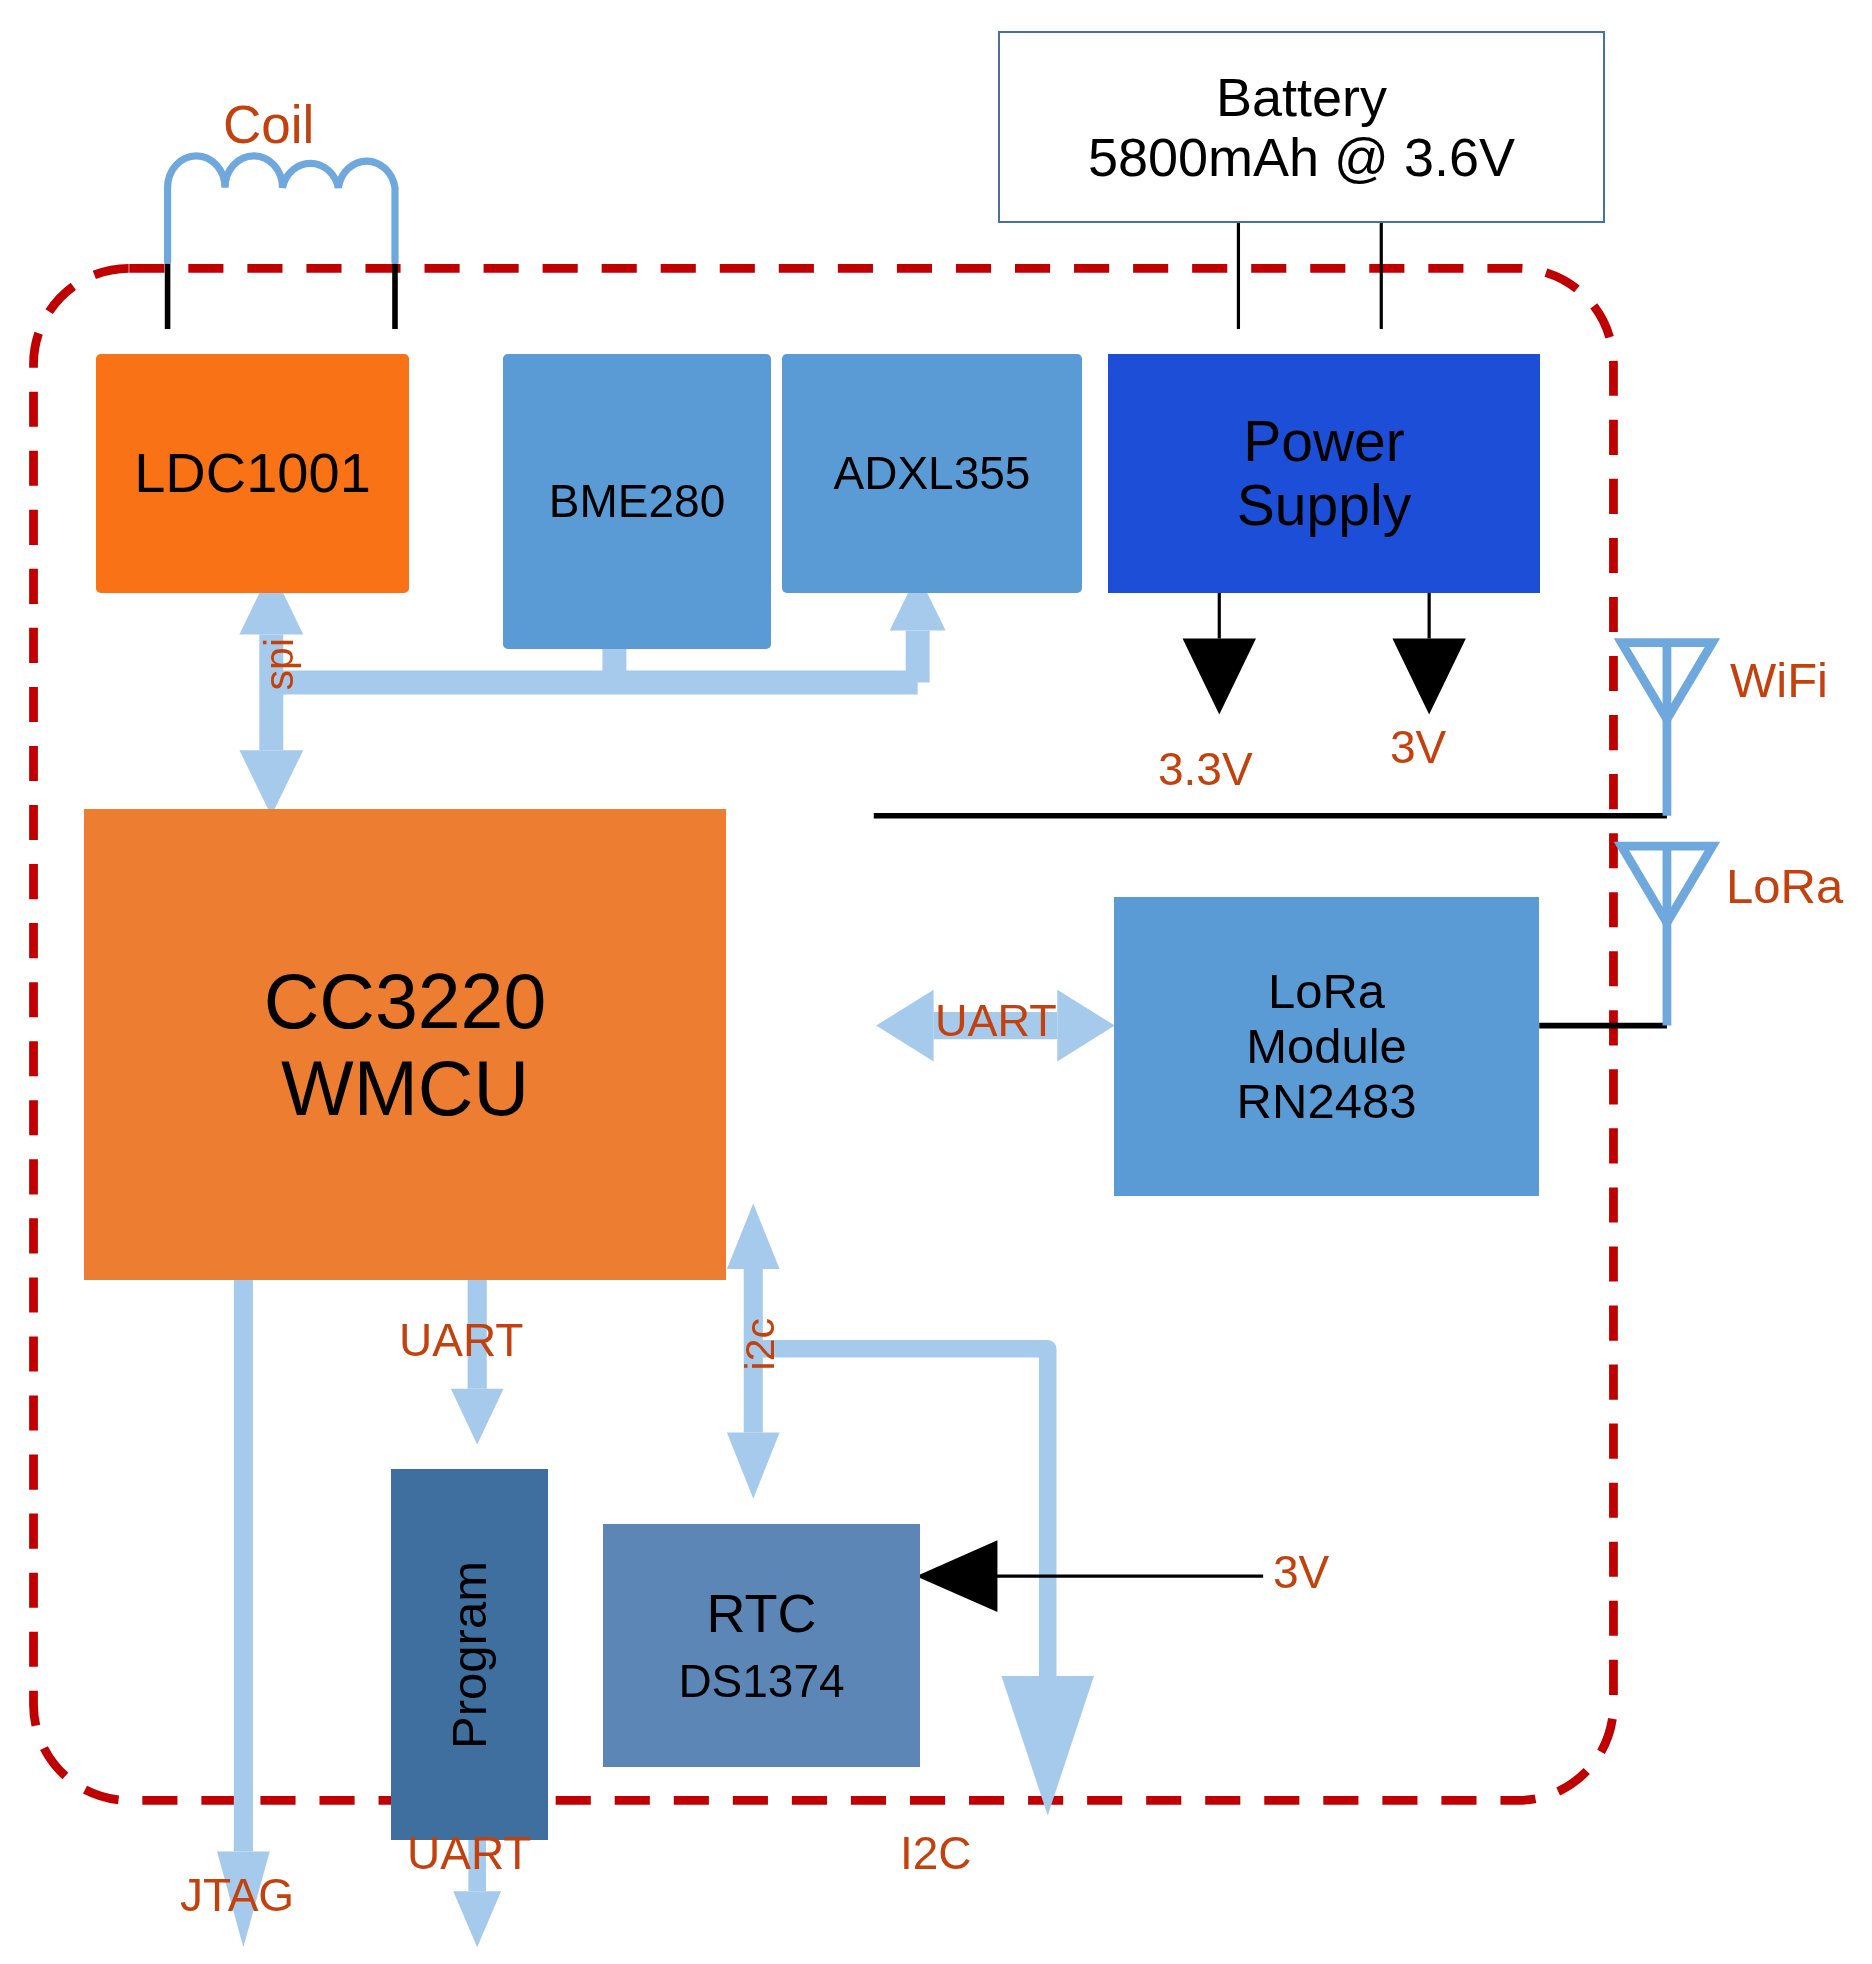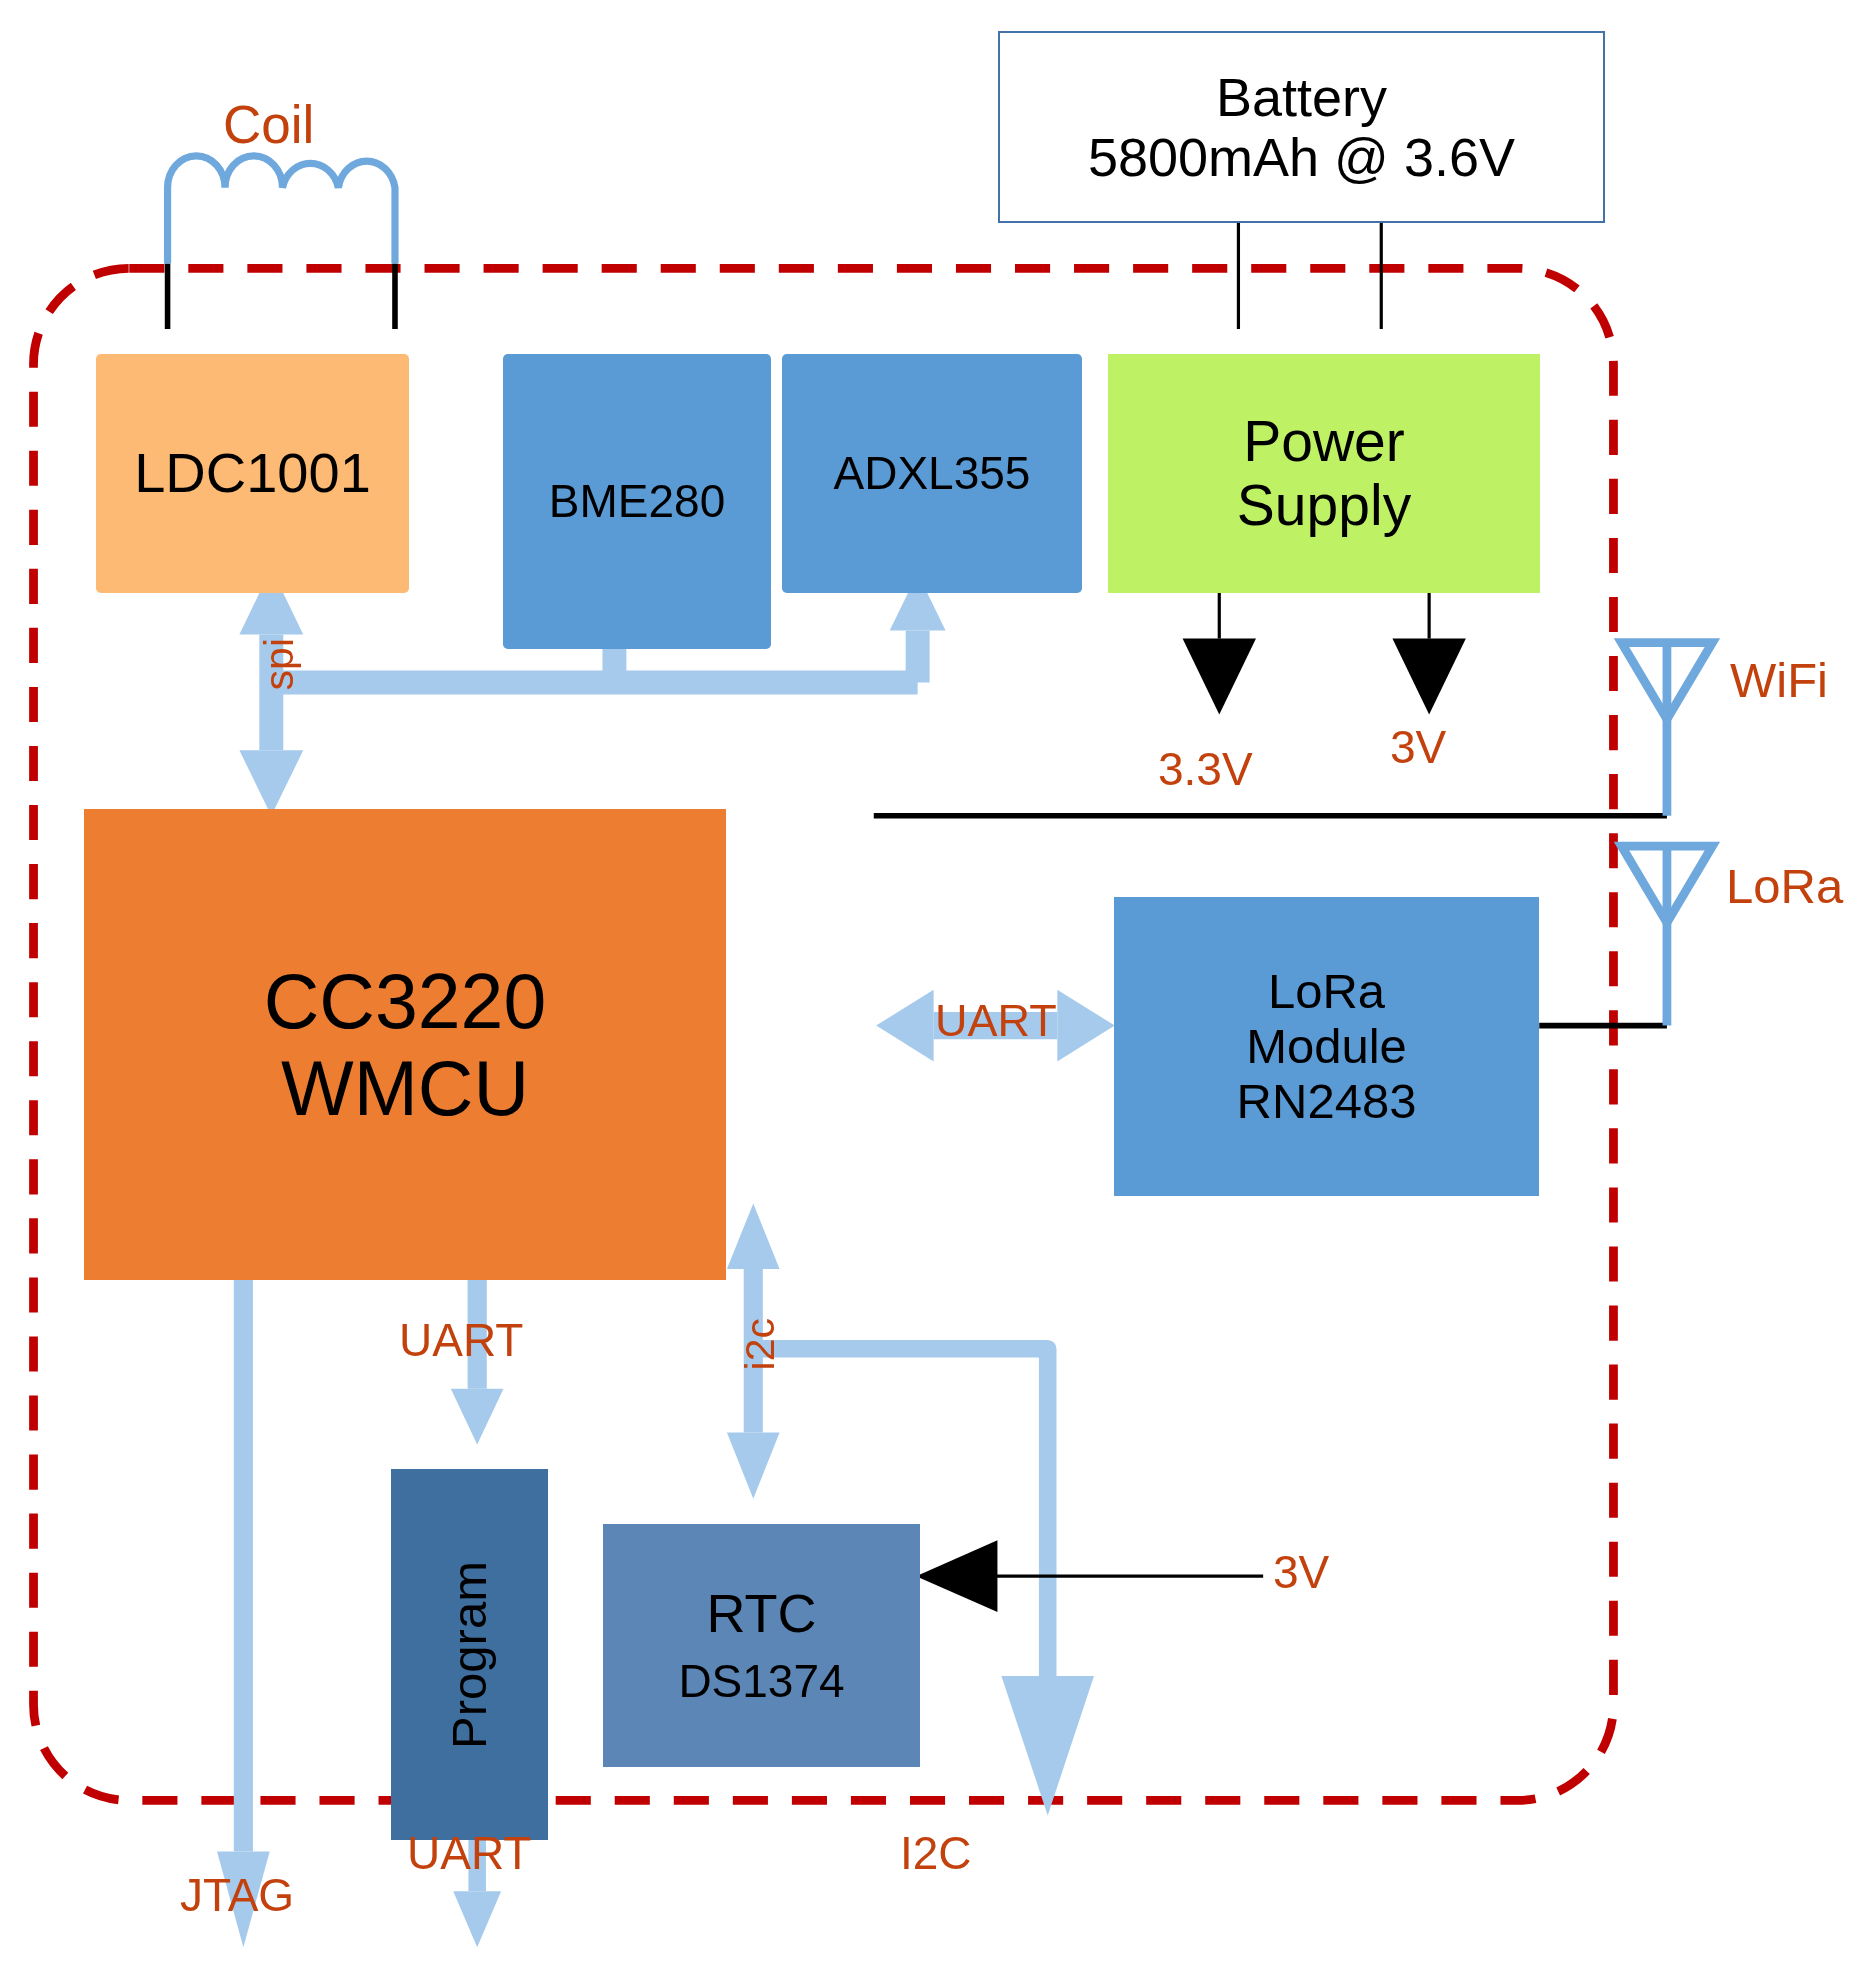--- a/index.html
+++ b/index.html
@@ -99,36 +99,36 @@
   </svg>
 
   <div class="box" style="left:998px;top:6.4px;width:607px;height:192px;background:#fff;
               border:2.4px solid #4472A8;flex-direction:column;font-size:54px;">
     <span>Battery</span>
     <span>5800mAh @ 3.6V</span>
   </div>
 
   <div class="lbl" style="left:223px;top:96px;font-size:53px;">Coil</div>
 
-  <div class="box" style="left:96px;top:329px;width:313px;height:239px;background:#fdba74;
+  <div class="box" style="left:96px;top:329px;width:313px;height:239px;background:#f97316;
               border-radius:4.8px;font-size:56px;">
     <span>LDC1001</span>
   </div>
 
   <div class="box" style="left:503px;top:329px;width:268px;height:295px;background:#5B9BD5;
               border-radius:4.8px;font-size:46px;text-align:center;">
     <span>BME280</span>
   </div>
 
   <div class="box" style="left:782px;top:329px;width:300px;height:239px;background:#5B9BD5;
               border-radius:4.8px;font-size:46px;">
     <span>ADXL355</span>
   </div>
 
-  <div class="box" style="left:1108px;top:329px;width:432px;height:239px;background:#bef264;
+  <div class="box" style="left:1108px;top:329px;width:432px;height:239px;background:#1d4ed8;
               flex-direction:column;font-size:57px;">
     <span>Power</span>
     <span>Supply</span>
   </div>
 
   <div class="lbl" style="left:1158px;top:744px;font-size:46px;">3.3V</div>
   <div class="lbl" style="left:1390px;top:722px;font-size:46px;">3V</div>
 
   <div class="lbl vert" style="left:257px;top:638px;font-size:41px;">spi</div>
 

